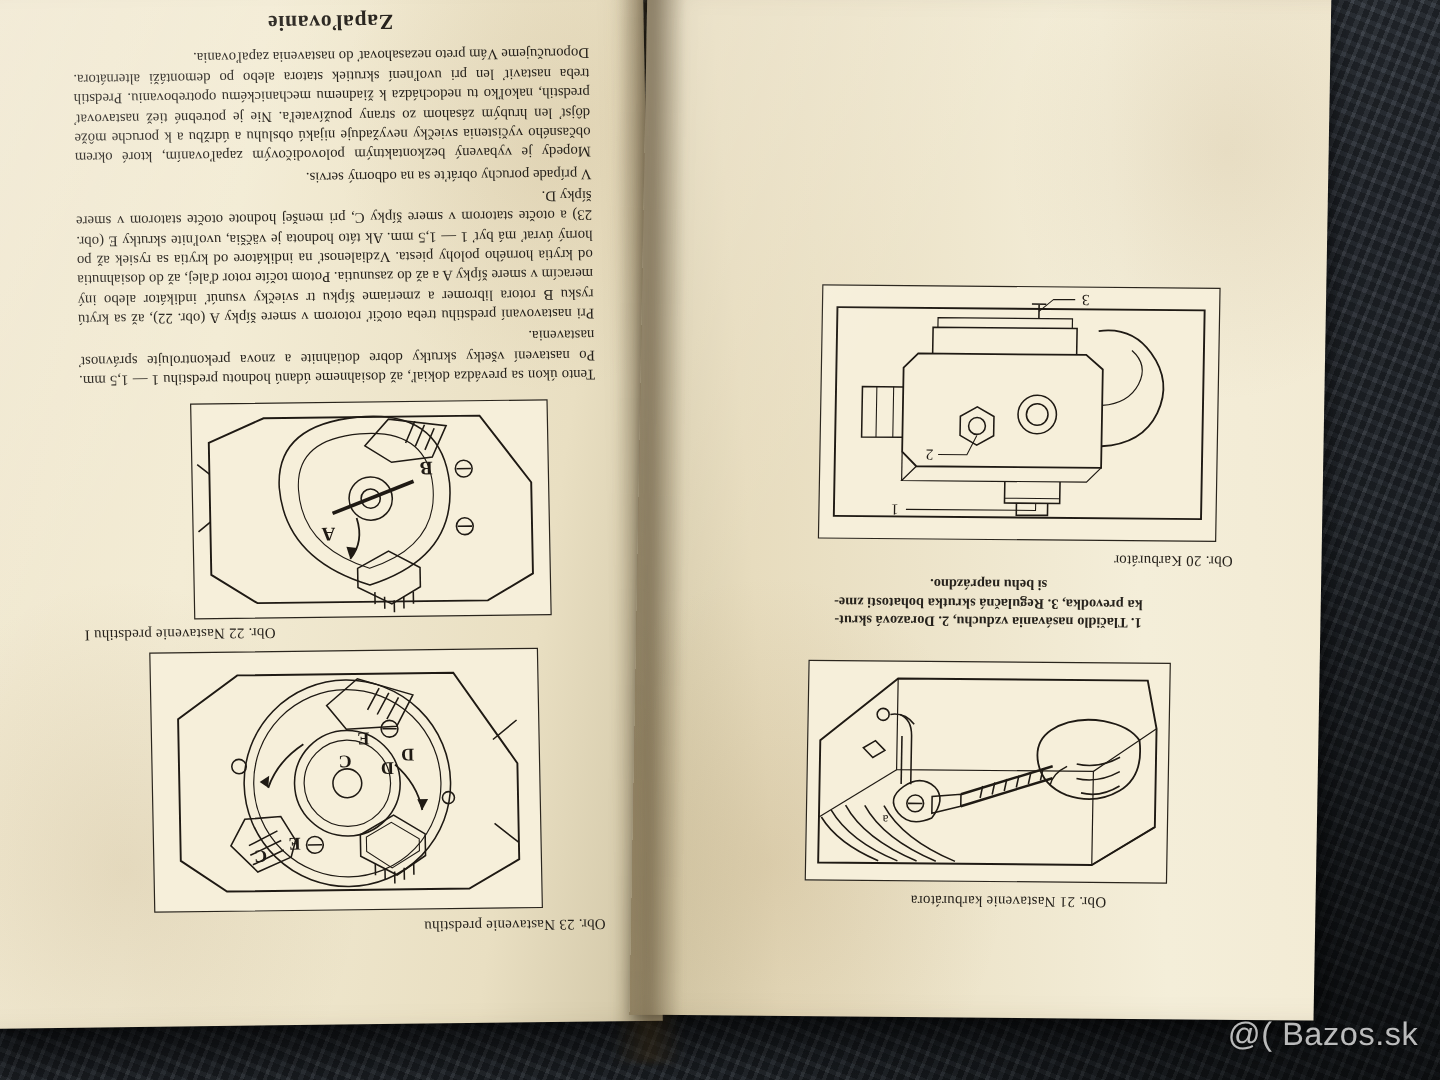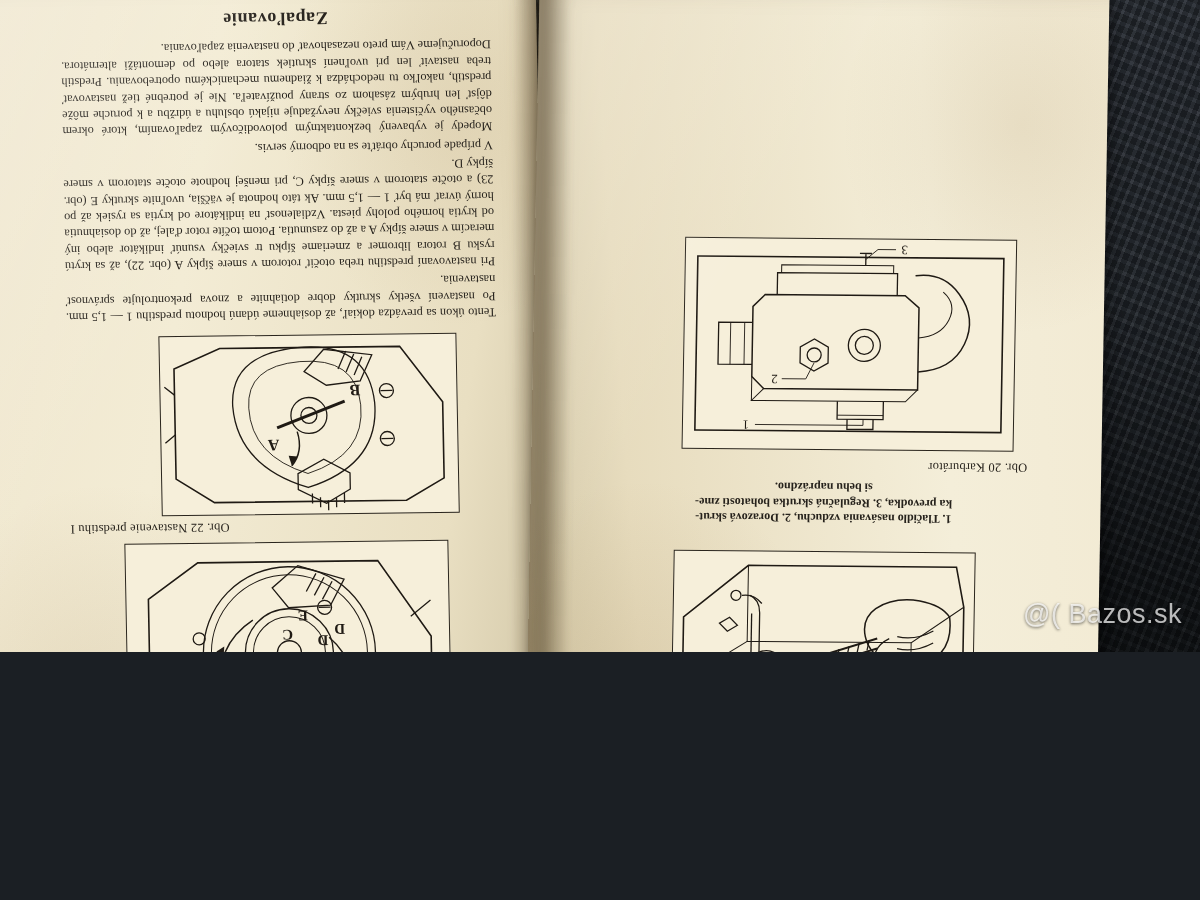--- a/index.html
+++ b/index.html
@@ -3,21 +3,21 @@
 <meta charset="utf-8">
 <style>
   html, body {
     margin: 0;
     padding: 0;
     background: #1b1f24;
   }
   #stage {
     position: relative;
     width: 1200px;
-    height: 652px;
+    height: 900px;
     overflow: hidden;
     font-family: "Liberation Serif", serif;
     background: #000000;
   }
 
   
   .bg {
     position: absolute;
     inset: 0;
     background:

